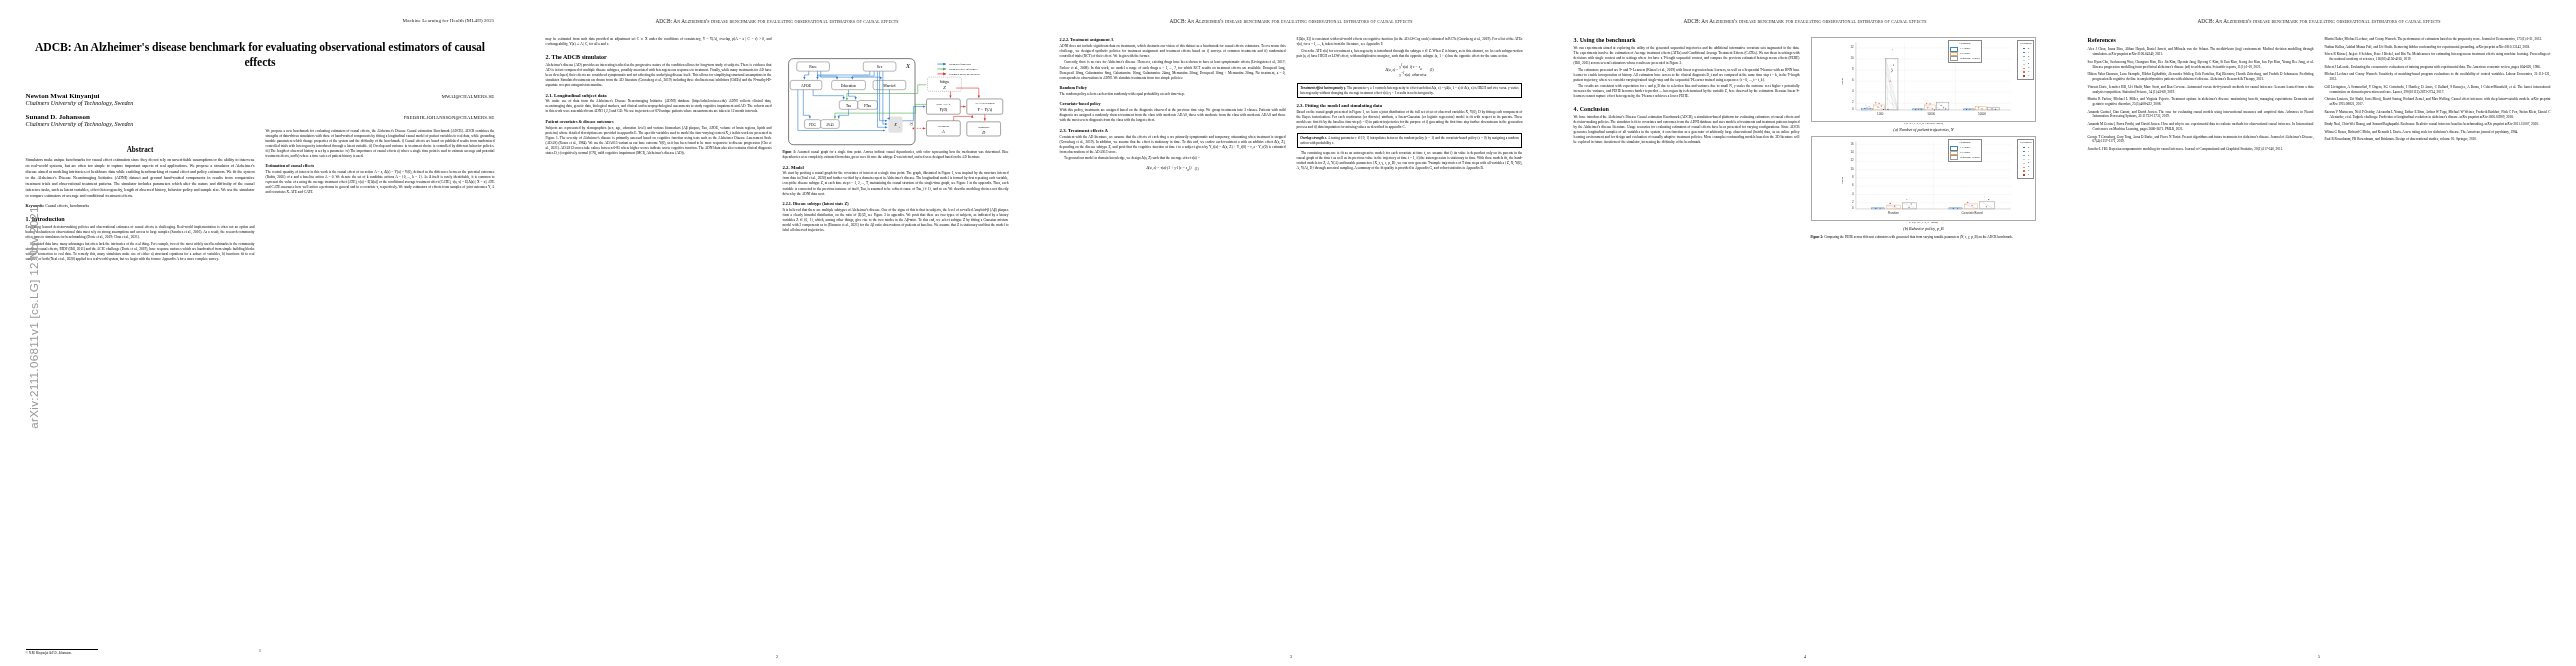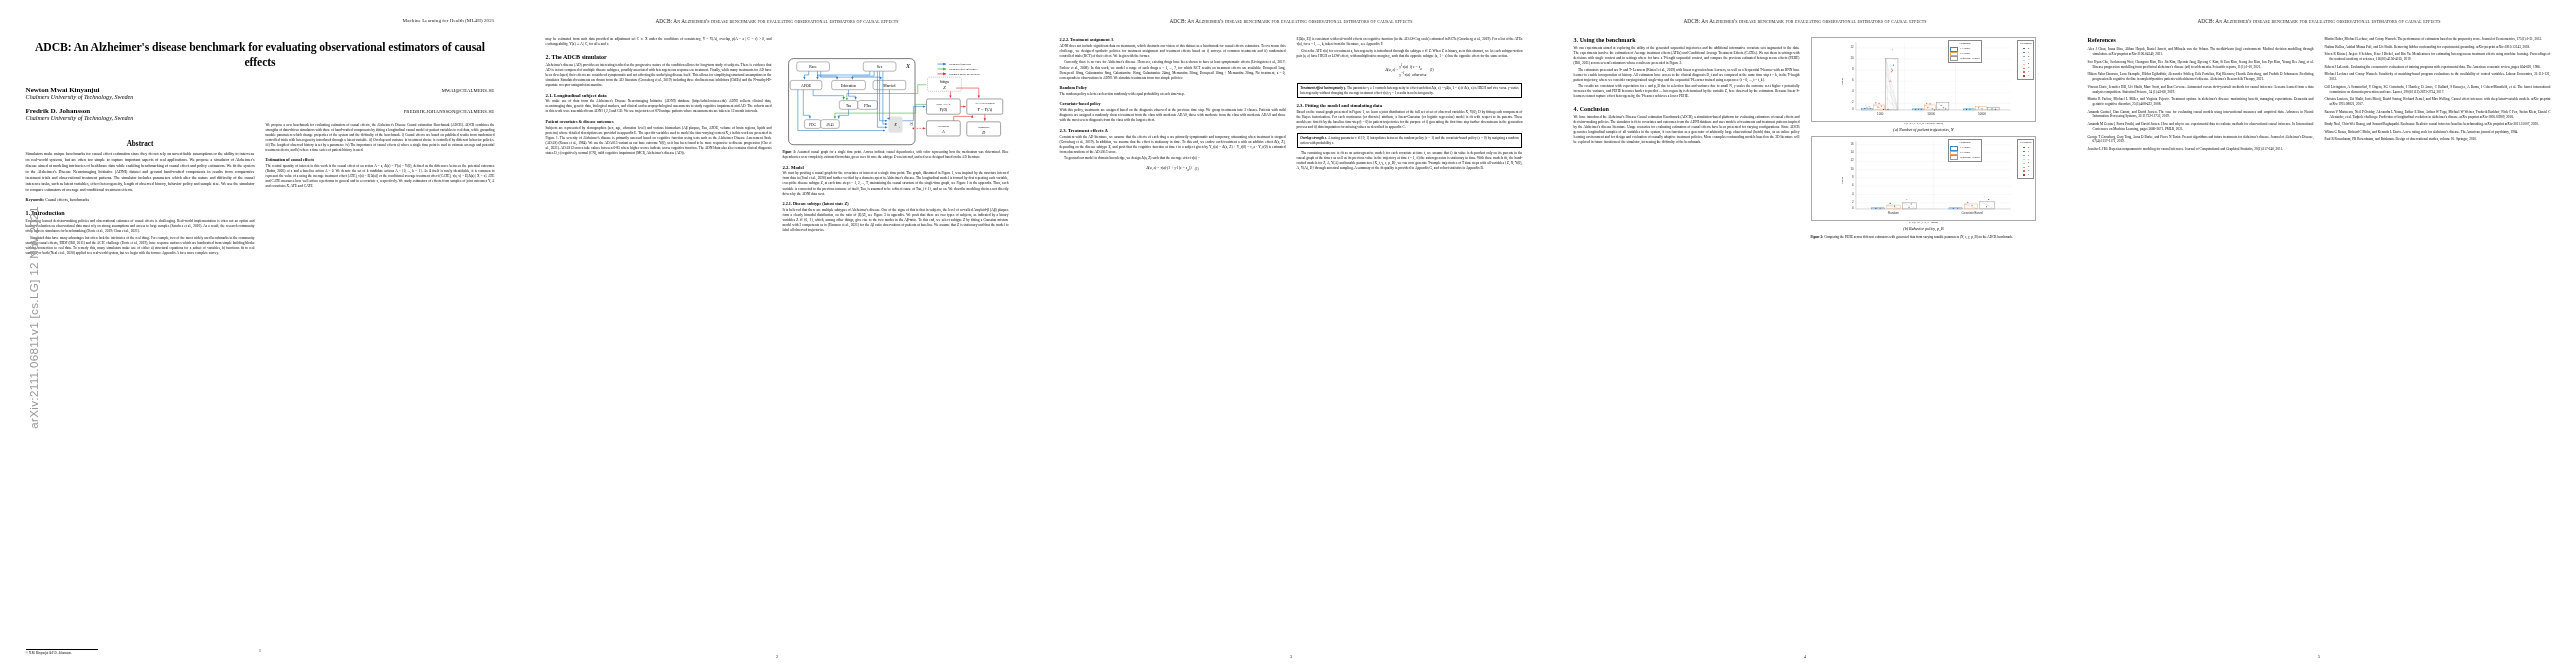--- a/index.html
+++ b/index.html
@@ -17,21 +17,21 @@
     letter-spacing:0.3px;white-space:nowrap;text-align:center;
   }
 
   .runhead{position:absolute;top:18px;font-size:5.3px;letter-spacing:0.1px;
     font-variant:small-caps;color:#1a1a1a;white-space:nowrap;}
   .runhead.right{right:32px;font-variant:normal;font-size:5px;}
   .runhead.center{left:0;right:0;text-align:center;}
 
   .title{font-size:11.7px;font-weight:bold;text-align:center;line-height:1.28;
     margin:0;padding:0 25.6px;letter-spacing:-0.1px;}
-  .authblock{padding:0 25.6px;margin-top:15px;}
+  .authblock{padding:0 25.6px;margin-top:21px;}
   .authrow{display:flex;justify-content:space-between;align-items:baseline;}
   .auth{font-size:7px;font-weight:bold;}
   .affil{font-size:6.1px;font-style:italic;}
   .email{font-size:4.7px;font-variant:small-caps;letter-spacing:0.2px;}
 
   .abs-h{font-size:7.2px;font-weight:bold;text-align:center;margin:16.7px 0 3.9px;}
   .abs{font-size:4px;line-height:1.5;text-align:justify;}
   .kw{font-size:4px;line-height:1.5;margin-top:3.9px;}
 
   .cols{display:flex;gap:11px;padding:0 25.6px;}
@@ -92,21 +92,21 @@
       <h1 class="title">ADCB: An Alzheimer's disease benchmark for evaluating observational estimators of causal effects</h1>
     </div>
 
     <div class="authblock">
       <div class="authrow" style="margin-top:4.4px;">
         <span class="auth">Newton Mwai Kinyanjui</span>
         <span class="email">MWAI@CHALMERS.SE</span>
       </div>
       <div class="affil">Chalmers University of Technology, Sweden</div>
       <div class="authrow" style="margin-top:6.7px;">
-        <span class="auth">Fredrik D. Johansson</span>
+        <span class="auth">Sunand D. Johansson</span>
         <span class="email">FREDRIK.JOHANSSON@CHALMERS.SE</span>
       </div>
       <div class="affil">Chalmers University of Technology, Sweden</div>
     </div>
 
     <div class="cols" style="margin-top:2.2px;justify-content:center;">
       <div class="col">
         <div class="abs-h">Abstract</div>
         <div class="abs">Simulators make unique benchmarks for causal effect estimation since they do not rely on unverifiable assumptions or the ability to intervene on real-world systems, but are often too simple to capture important aspects of real applications. We propose a simulator of Alzheimer's disease aimed at modeling intricacies of healthcare data while enabling benchmarking of causal effect and policy estimators. We fit the system to the Alzheimer's Disease Neuroimaging Initiative (ADNI) dataset and ground hand-crafted components in results from comparative treatment trials and observational treatment patterns. The simulator includes parameters which alter the nature and difficulty of the causal inference tasks, such as latent variables, effect heterogeneity, length of observed history, behavior policy and sample size. We use the simulator to compare estimators of average and conditional treatment effects.</div>
         <div class="kw">

